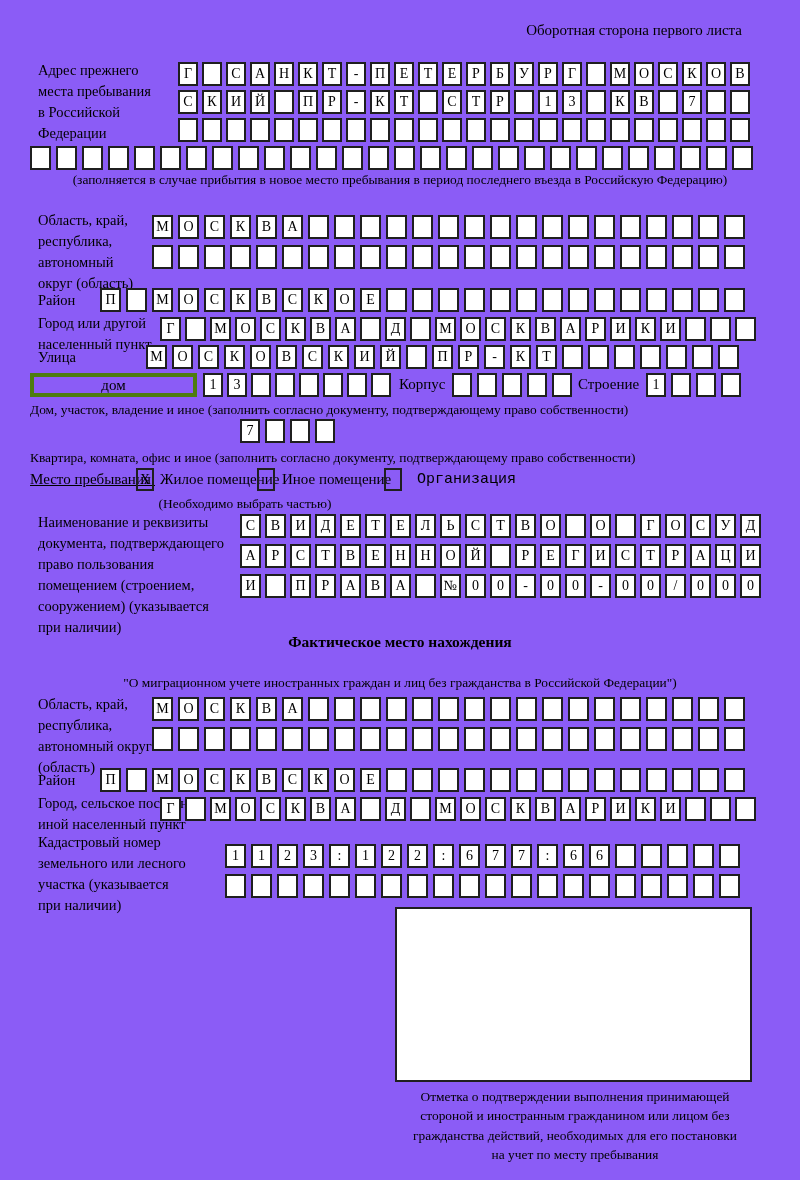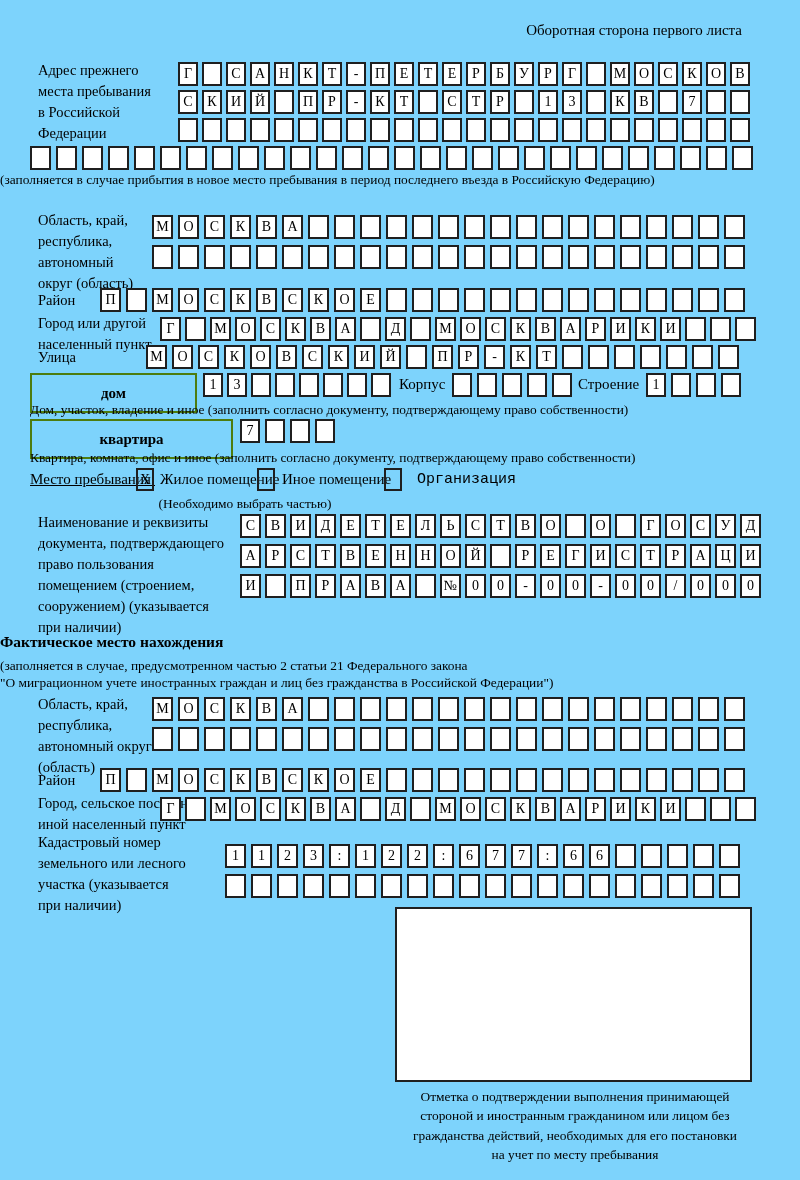--- a/index.html
+++ b/index.html
@@ -1,29 +1,29 @@
 <!DOCTYPE html>
 <html><head>
 <meta charset="utf-8">
 <style>
   html,body{margin:0;padding:0;background:#fff;}
-  .page{position:relative;width:800px;height:1180px;background:#7dd3fc;color:#000;
+  .page{position:relative;width:800px;height:1180px;background:#8b5cf6;color:#000;
         font-family:"Liberation Serif","DejaVu Serif",serif;overflow:hidden;}
   .abs{position:absolute;}
   .lbl{font-size:14.5px;line-height:1.45;white-space:pre-line;}
   .cellrow{display:flex;--cw:21px;--gap:5px;gap:var(--gap);}
   .cell{box-sizing:border-box;width:var(--cw);height:24px;border:2px solid #1f1f1f;
         display:inline-flex;align-items:center;justify-content:center;
         font-size:14px;background:#fff;flex:0 0 auto;}
   .w20{--cw:20px;}
   .g4{--gap:4px;}
-  .widebox{box-sizing:border-box;height:40px;border:2px solid #4d7c0f;
-        display:flex;align-items:center;justify-content:center;font-size:15px;font-weight:bold;}
+  .widebox{box-sizing:border-box;height:24px;border:4px solid #4d7c0f;
+        display:flex;align-items:center;justify-content:center;font-size:15px;}
   .caption{font-size:13.4px;}
-  .center{width:800px;left:0;}
+  .center{width:800px;left:0;text-align:center;}
   .title{font-weight:bold;font-size:15.5px;}
   .checkbox{box-sizing:border-box;width:18px;height:23px;border:2px solid #1f1f1f;
         display:inline-flex;align-items:center;justify-content:center;font-size:14px;}
   .inline-lbl{font-size:15px;}
   .stampbox{box-sizing:border-box;border:2px solid #1f1f1f;background:#fff;}
   .pre{white-space:pre-line;}
 </style>
 </head>
 <body>
 
@@ -307,21 +307,20 @@
     </div>
   <div class="abs inline-lbl" style="left:578px;top:376px;">Строение</div>
   <div class="abs cellrow w20" style="left:646px;top:373px;">
       <span class="cell filled">1</span>
       <span class="cell"></span>
       <span class="cell"></span>
       <span class="cell"></span>
     </div>
   <div class="abs caption" style="left:30px;top:402px;width:740px;">Дом, участок, владение и иное (заполнить согласно документу, подтверждающему право собственности)</div>
 
-  <div class="abs widebox" style="left:30px;top:419px;width:203px;">квартира</div>
   <div class="abs cellrow w20" style="left:240px;top:419px;">
       <span class="cell filled">7</span>
       <span class="cell"></span>
       <span class="cell"></span>
       <span class="cell"></span>
     </div>
   <div class="abs caption" style="left:30px;top:450px;width:740px;">Квартира, комната, офис и иное (заполнить согласно документу, подтверждающему право собственности)</div>
 
   <div class="abs inline-lbl" style="left:30px;top:471px;text-decoration:underline;">Место пребывания:</div>
   <span class="abs checkbox" style="left:136px;top:468px;">X</span>
@@ -402,21 +401,20 @@
       <span class="cell filled">-</span>
       <span class="cell filled">0</span>
       <span class="cell filled">0</span>
       <span class="cell filled">/</span>
       <span class="cell filled">0</span>
       <span class="cell filled">0</span>
       <span class="cell filled">0</span>
     </div>
 
   <div class="abs center title" style="top:633px;">Фактическое место нахождения</div>
-  <div class="abs center caption" style="top:658px;">(заполняется в случае, предусмотренном частью 2 статьи 21 Федерального закона</div>
   <div class="abs center caption" style="top:675px;">"О миграционном учете иностранных граждан и лиц без гражданства в Российской Федерации")</div>
 
   <div class="abs lbl" style="left:38px;top:694px;width:140px;">Область, край,
 республика,
 автономный округ
 (область)</div>
   <div class="abs cellrow" style="left:152px;top:697px;">
       <span class="cell filled">М</span>
       <span class="cell filled">О</span>
       <span class="cell filled">С</span>

